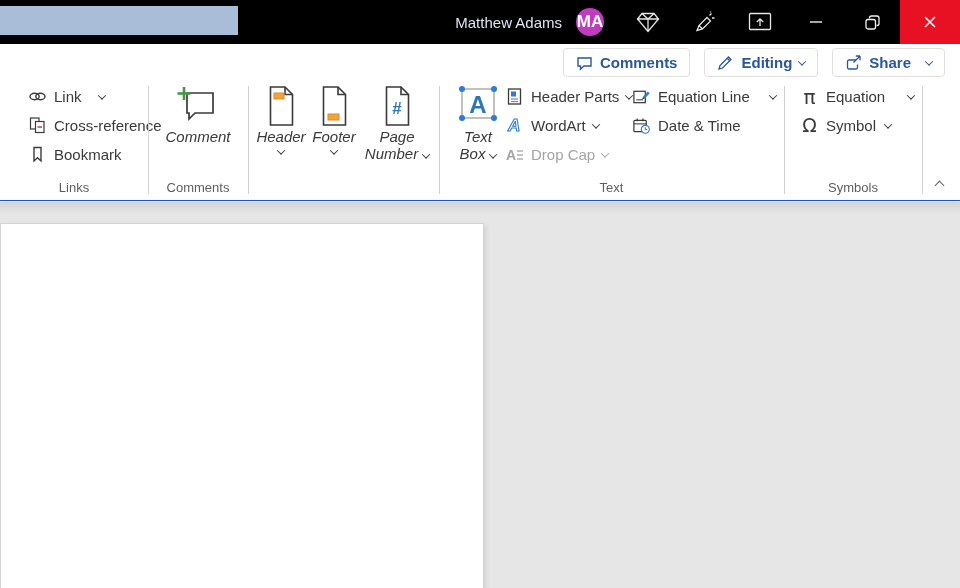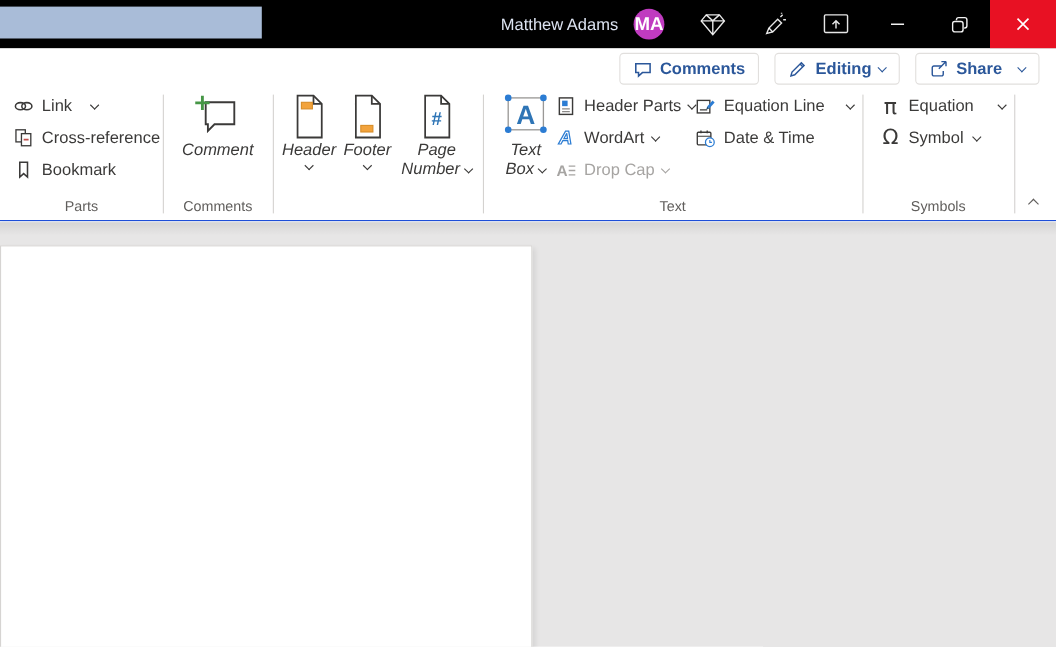--- a/index.html
+++ b/index.html
@@ -124,21 +124,21 @@
           <path d="M11 5 H4 a1.5 1.5 0 0 0 -1.5 1.5 V12.5 a1.5 1.5 0 0 0 1.5 1.5 H11 a1.5 1.5 0 0 0 1.5 -1.5 V9.5"></path>
           <path d="M8.5 7.5 L15 1 M15 1 H10.8 M15 1 V5.2"></path>
         </svg>
       </span>
       <span>Share</span>
       <span class="chev" style="margin-left:8px"></span>
     </button>
   </div>
 
   <div class="group" style="left:0;width:148px">
-    <div class="rows" style="padding-left:12px">
+    <div class="rows" style="padding-left:28px">
       <div class="row">
         <span class="icon16">
           <svg width="19" height="19" viewBox="0 0 19 19" fill="none" stroke="#3b3a39" stroke-width="1.4">
             <ellipse cx="6.6" cy="9.5" rx="4.6" ry="3.2"></ellipse>
             <ellipse cx="12.4" cy="9.5" rx="4.6" ry="3.2"></ellipse>
           </svg>
         </span>
         <span>Link</span>
         <span class="chev" style="margin-left:10px"></span>
       </div>
@@ -154,21 +154,21 @@
       </div>
       <div class="row">
         <span class="icon16">
           <svg width="19" height="19" viewBox="0 0 19 19" fill="none" stroke="#3b3a39" stroke-width="1.4">
             <path d="M6 2.5 H13 V16 L9.5 12.8 L6 16 Z"></path>
           </svg>
         </span>
         <span>Bookmark</span>
       </div>
     </div>
-    <div class="group-label">Parts</div>
+    <div class="group-label">Links</div>
   </div>
   <div class="vdiv" style="left:148px"></div>
 
   <div class="group" style="left:148px;width:100px">
     <div class="bigbtn" style="left:14px;width:72px">
       <span class="bicon">
         <svg width="44" height="40" viewBox="0 0 44 40">
           <path d="M11 8 H37 V28 H19 L13 34 V28 H11 Z" fill="#fff" stroke="#3b3a39" stroke-width="1.7"></path>
           <g stroke="#469646" stroke-width="2.6">
             <line x1="8" y1="2" x2="8" y2="15"></line>

